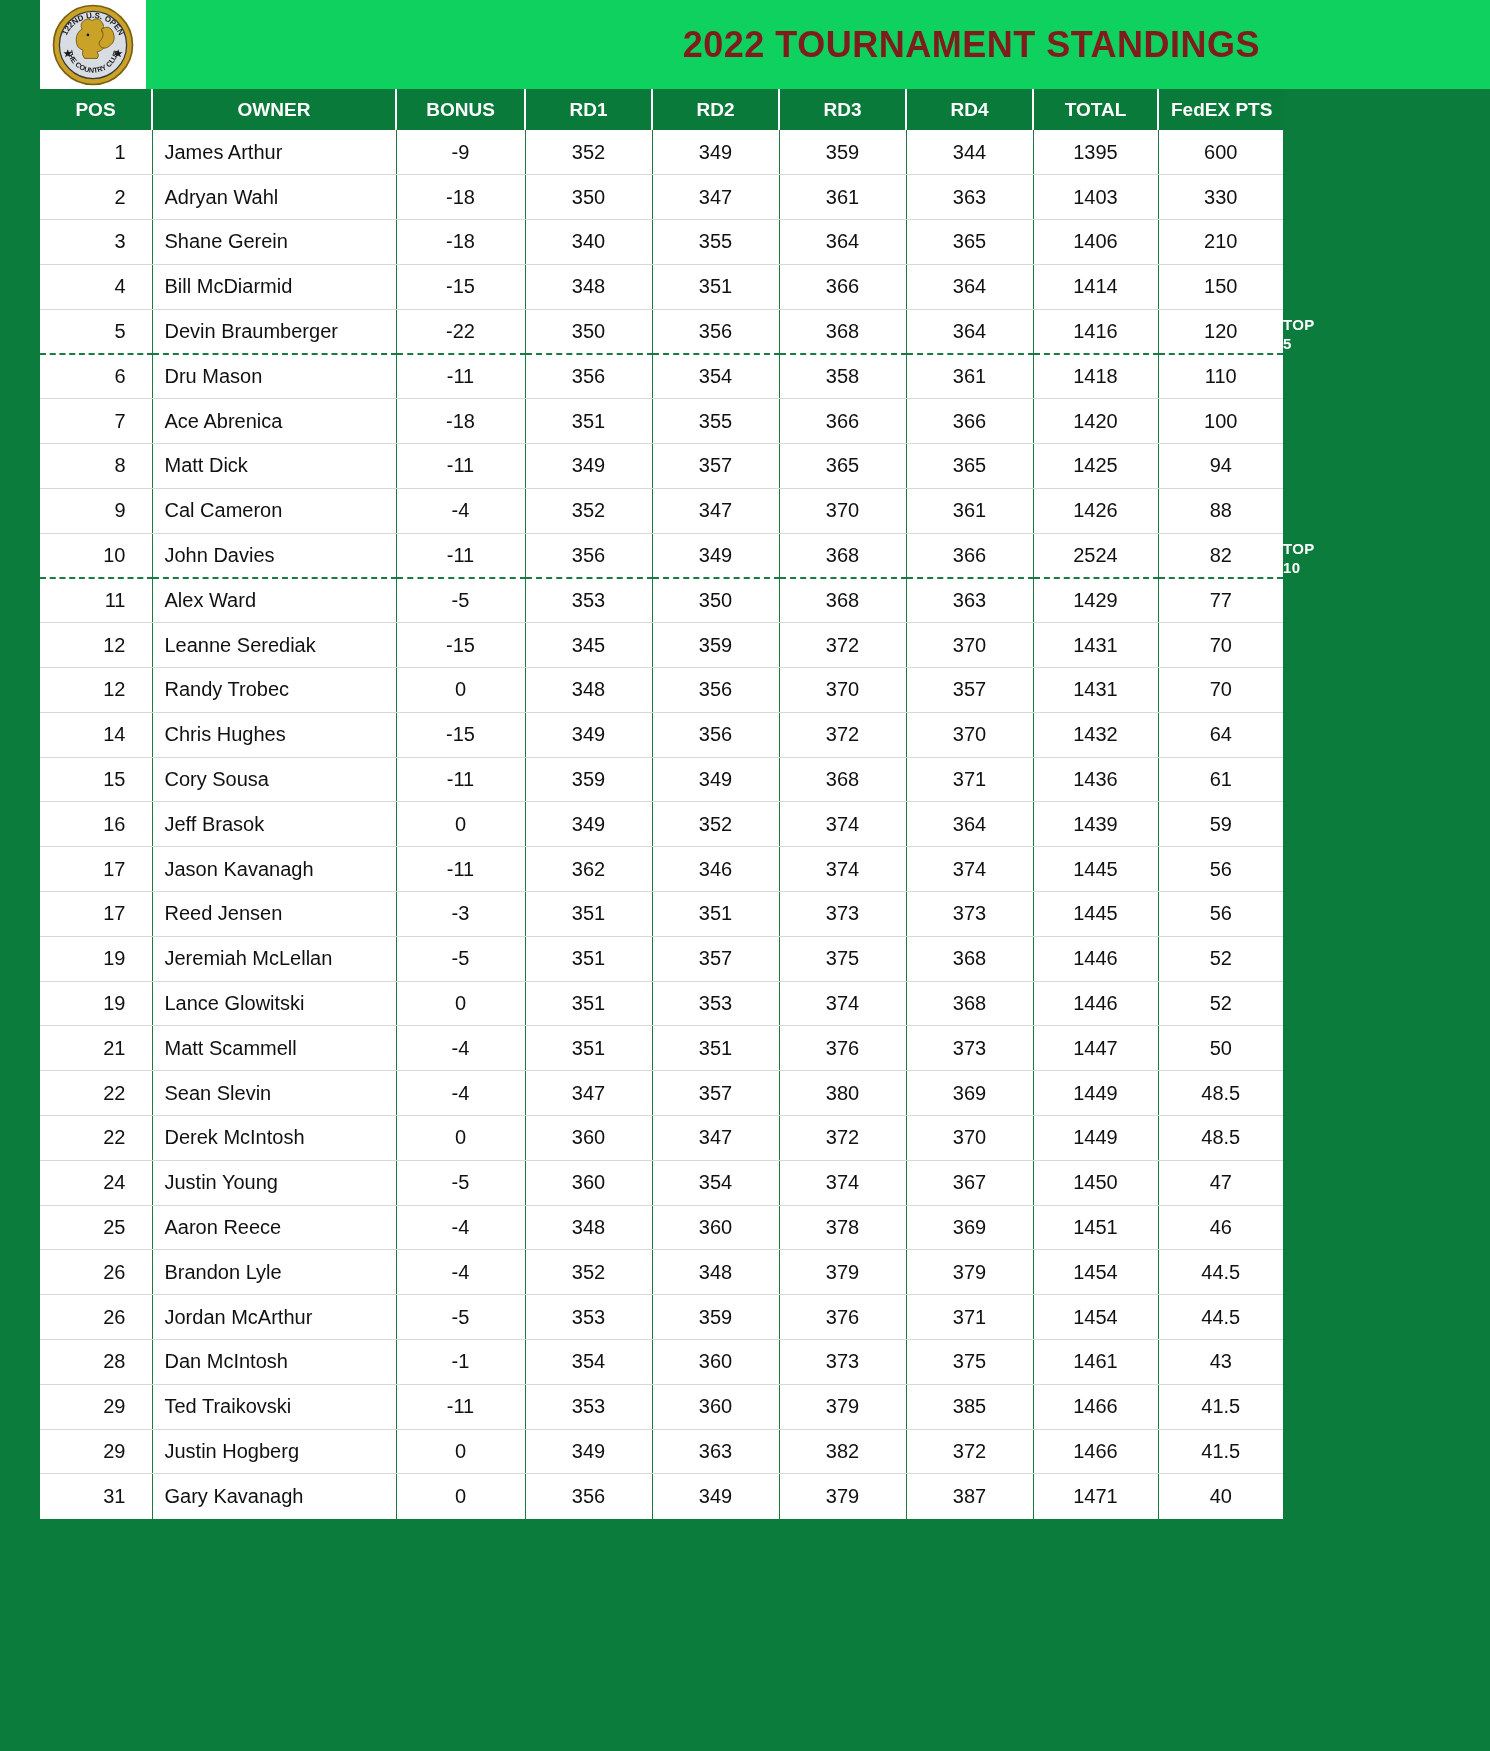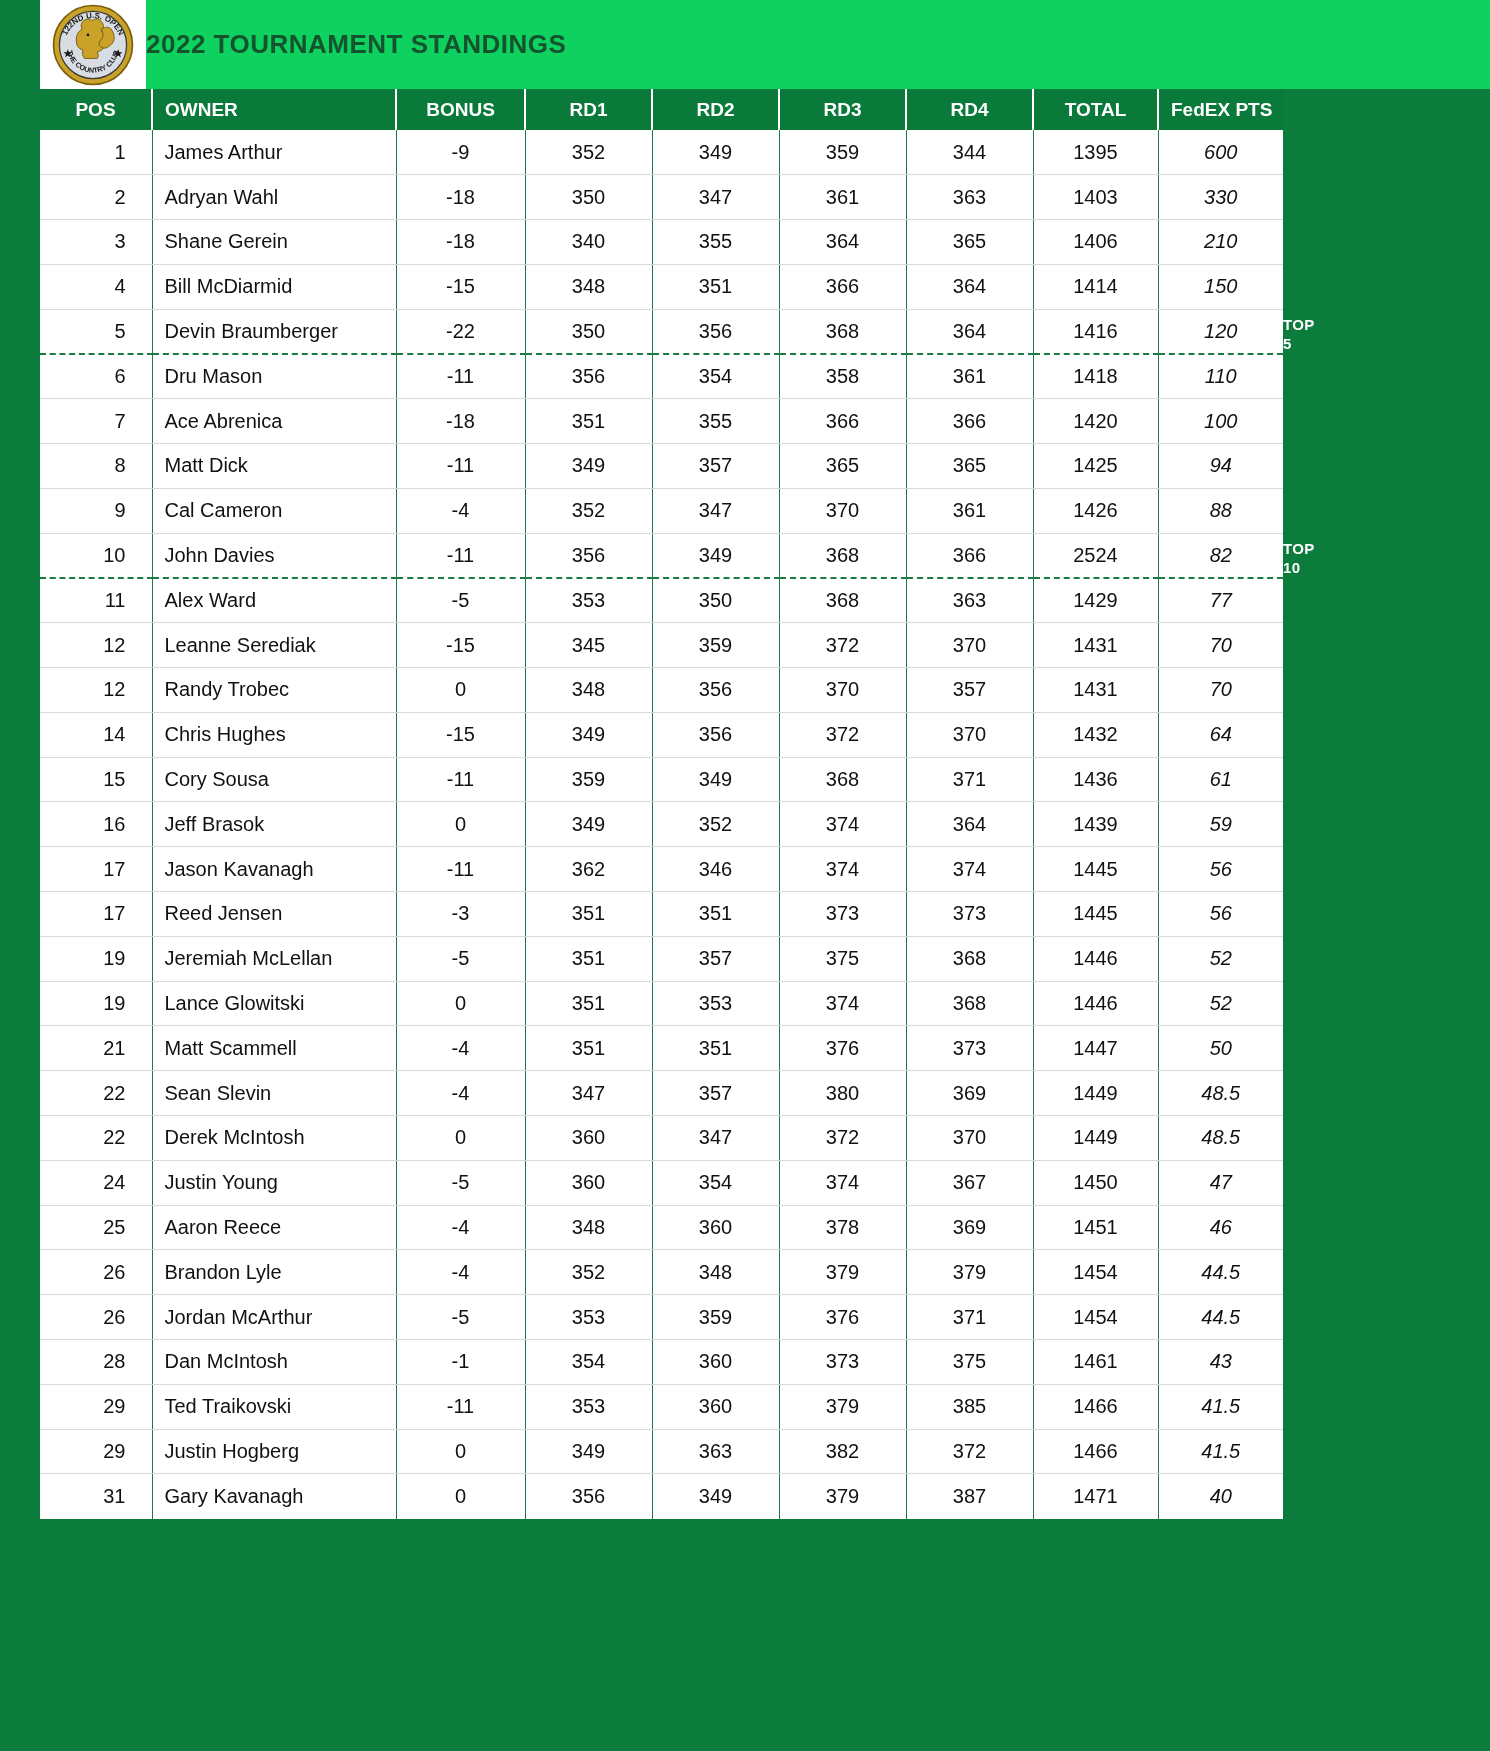--- a/index.html
+++ b/index.html
@@ -27,23 +27,23 @@
   }
   .logo-box {
     width: 106px; height: 89px;
     background: #ffffff;
     flex: 0 0 106px;
     display: flex; align-items: center; justify-content: center;
   }
   .logo-svg { display: block; }
   .banner-title {
     flex: 1 1 auto;
-    text-align: left;
-    color: #14532d;
-    font-size: 26px;
+    text-align: right;
+    color: #7f1d1d;
+    font-size: 36px;
     font-weight: bold;
     letter-spacing: 0.5px;
     padding-right: 230px;
     white-space: nowrap;
   }
 
   
   .table-wrap {
     position: absolute;
     left: 40px; top: 89px;
@@ -69,21 +69,21 @@
     font-size: 19px;
     font-weight: bold;
     height: 41px;
     padding: 0 12px;
     border-right: 2px solid #ffffff;
     text-align: center;
     white-space: nowrap;
   }
   thead th:last-child { border-right: none; }
   thead th.h-pos   { text-align: center; }
-  thead th.h-owner { text-align: left; }
+  thead th.h-owner { text-align: center; }
 
   tbody td {
     font-size: 20px;
     color: #111111;
     height: 44.8px;
     padding: 0 14px;
     text-align: center;
     border-bottom: 1px solid #d9d9d9;
     border-right: 1px solid #1a7a42;
     background: #ffffff;
@@ -92,21 +92,21 @@
   }
   tbody td.cell-pos {
     text-align: right;
     border-right: 1px solid #1a7a42;
     padding-right: 26px;
   }
   tbody td.cell-owner {
     text-align: left;
     padding-left: 12px;
   }
-  tbody td.cell-fedex { border-right: none; font-style: italic; }
+  tbody td.cell-fedex { border-right: none; }
   tbody tr:last-child td { border-bottom: none; }
 
   tbody tr.divider-top td {
     border-top: 2px dashed #1a7a42;
   }
 
   
   .top-label {
     position: absolute;
     left: 1283px;

